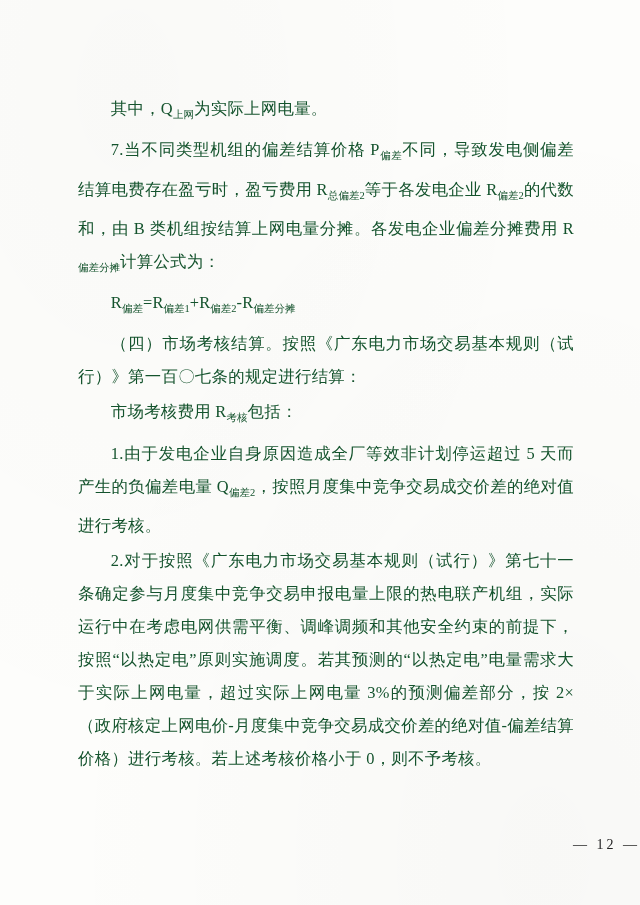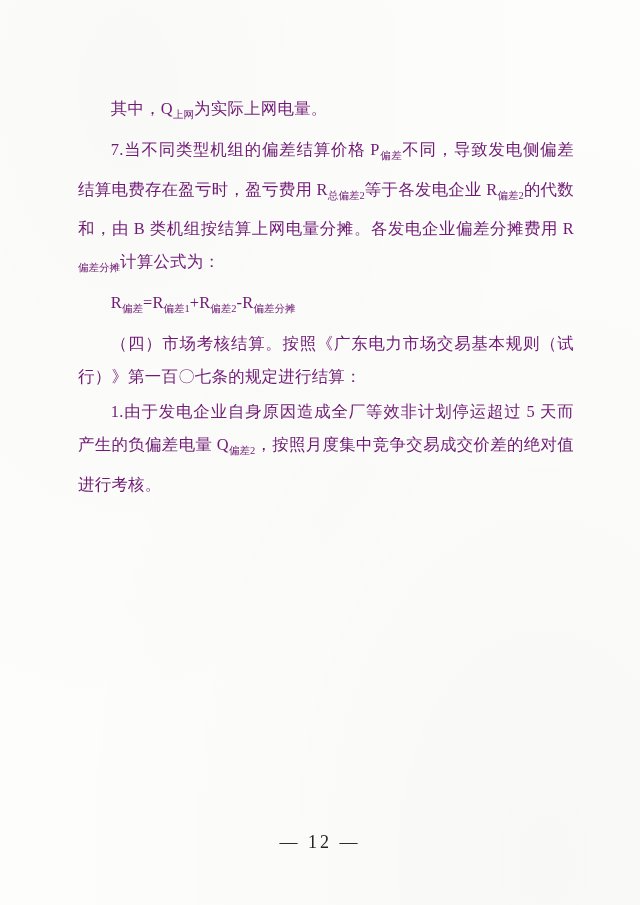--- a/index.html
+++ b/index.html
@@ -32,21 +32,21 @@
       radial-gradient(ellipse at 85% 95%, rgba(0,0,0,0.02), rgba(0,0,0,0) 65%);
     pointer-events: none;
   }
   .body-text {
     position: relative;
     font-size: 16.4px;
     line-height: 33px;
     letter-spacing: 0.3px;
     text-align: justify;
     text-justify: inter-ideograph;
-    color: #701a75;
+    color: #14532d;
   }
   p {
     margin: 0 0 2px 0;
   }
   .indent {
     text-indent: 2em;
   }
   .formula {
     text-indent: 2em;
     letter-spacing: 0.2px;
@@ -54,38 +54,40 @@
   .sub {
     font-size: 10.5px;
     vertical-align: sub;
     letter-spacing: 0;
   }
   .footer {
     position: absolute;
     left: 0;
     right: 0;
     bottom: 52px;
-    text-align: center;
-    font-size: 18px;
+    text-align: right;
+    font-size: 14px;
     letter-spacing: 3px;
     color: #222;
     font-family: "Liberation Serif", serif;
   }
   .page-num-wrap {
     display: inline-block;
     padding-left: 0;
   }
 </style>
 </head>
 <body>
 
 <div class="page">
   <div class="body-text" id="body-root">
       <p class="indent"><span>其中，Q</span><span class="sub">上网</span><span>为实际上网电量。</span></p>
       <p class="indent"><span>7.当不同类型机组的偏差结算价格 P</span><span class="sub">偏差</span><span>不同，导致发电侧偏差结算电费存在盈亏时，盈亏费用 R</span><span class="sub">总偏差2</span><span>等于各发电企业 R</span><span class="sub">偏差2</span><span>的代数和，由 B 类机组按结算上网电量分摊。各发电企业偏差分摊费用 R</span><span class="sub">偏差分摊</span><span>计算公式为：</span></p>
       <p class="formula"><span>R</span><span class="sub">偏差</span><span>=R</span><span class="sub">偏差1</span><span>+R</span><span class="sub">偏差2</span><span>-R</span><span class="sub">偏差分摊</span></p>
       <p class="indent"><span>（四）市场考核结算。按照《广东电力市场交易基本规则（试行）》第一百〇七条的规定进行结算：</span></p>
+      <p class="indent"><span>市场考核费用 R</span><span class="sub">考核</span><span>包括：</span></p>
       <p class="indent"><span>1.由于发电企业自身原因造成全厂等效非计划停运超过 5 天而产生的负偏差电量 Q</span><span class="sub">偏差2</span><span>，按照月度集中竞争交易成交价差的绝对值进行考核。</span></p>
+      <p class="indent"><span>2.对于按照《广东电力市场交易基本规则（试行）》第七十一条确定参与月度集中竞争交易申报电量上限的热电联产机组，实际运行中在考虑电网供需平衡、调峰调频和其他安全约束的前提下，按照“以热定电”原则实施调度。若其预测的“以热定电”电量需求大于实际上网电量，超过实际上网电量 3%的预测偏差部分，按 2×（政府核定上网电价-月度集中竞争交易成交价差的绝对值-偏差结算价格）进行考核。若上述考核价格小于 0，则不予考核。</span></p>
     </div>
   <div class="footer">
     <span class="page-num-wrap">— 12 —</span>
   </div>
 </div>
 
 </body></html>

